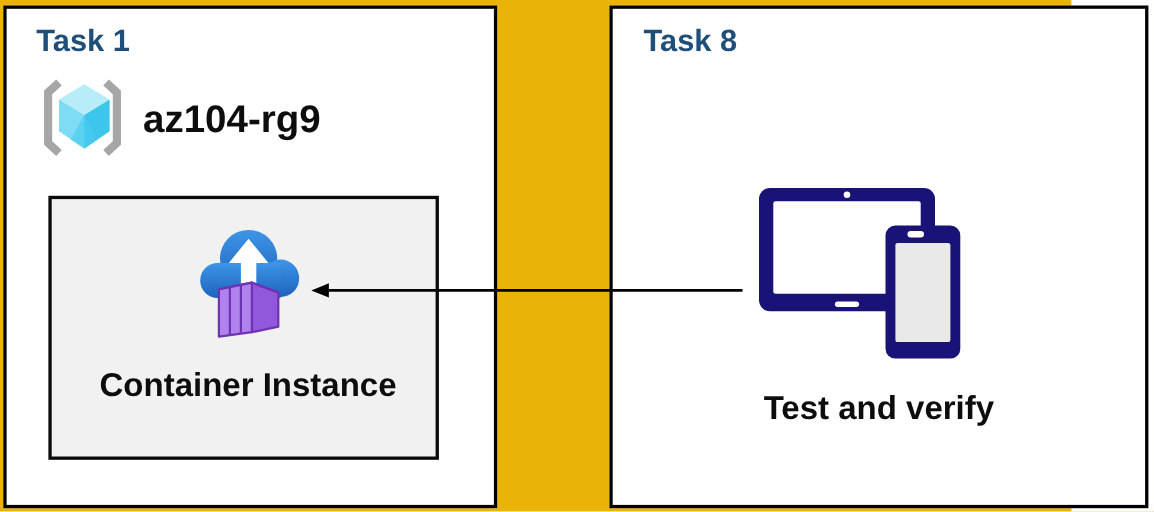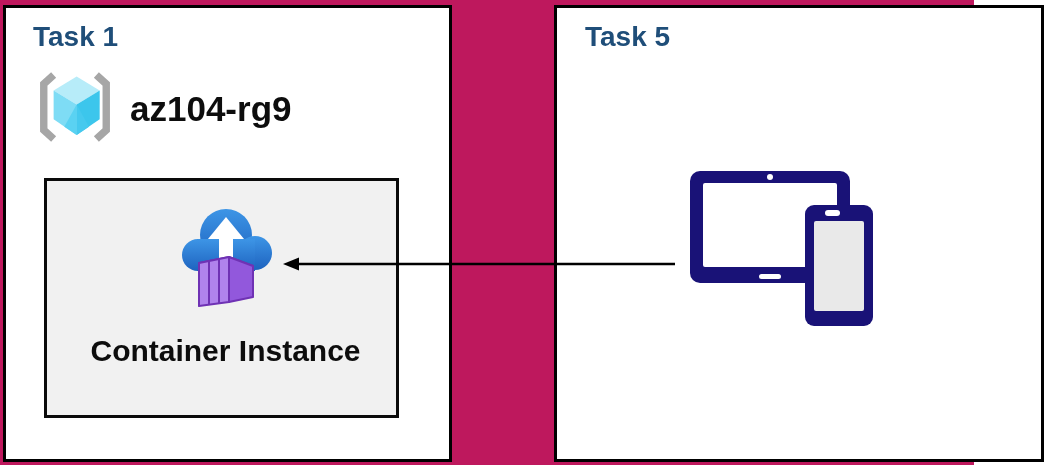--- a/index.html
+++ b/index.html
@@ -5,21 +5,21 @@
   :root{
     --header_blue:#1f4e79; --navy_device:#191277; --box_border:#000000;
     --container_box_bg:#f1f1f1; --cloud_blue_top:#3d95e6; --cloud_blue_bottom:#1e63bf;
     --purple_front:#b083ec; --purple_side:#9258dc; --purple_top:#c9a6f4; --purple_outline:#6f32b4;
     --cube_top:#b7ecf9; --cube_left:#7edcf5; --cube_right:#3cc6ec; --cube_mid:#5ad2f2; --cube_mid2:#46c9ee;
     --bracket_gray:#a6a6a6; --arrow_black:#000000; --text_black:#0d0d0d;
   }
   *{margin:0;padding:0;box-sizing:border-box;}
   html,body{width:1049px;height:465px;background:#ffffff;overflow:hidden;
     font-family:"Liberation Sans","DejaVu Sans",sans-serif;}
-  .stage{position:relative;width:974px;height:465px;background:#be185d;}
+  .stage{position:relative;width:974px;height:465px;background:#eab308;}
   .task-box{position:absolute;border:3px solid var(--box_border);background:#fff;}
   #task1-box{left:3px;top:5px;width:449px;height:457px;}
   #task2-box{left:554px;top:5px;width:490px;height:457px;}
   .task-title{position:absolute;font-weight:bold;font-size:28px;color:var(--header_blue);letter-spacing:0;}
   #task1-title{left:27px;top:13px;}
   #task2-title{left:28px;top:13px;}
   .rg-icon{position:absolute;left:27px;top:62px;width:84px;height:74px;}
   .rg-label{position:absolute;left:124px;top:81px;font-weight:bold;font-size:35px;color:var(--text_black);}
   .ci-box{position:absolute;left:38px;top:170px;width:355px;height:240px;
     background:var(--container_box_bg);border:3px solid #0a0a0a;}
@@ -85,34 +85,35 @@
           <polygon points="20,60 50,54 50,99 20,103" fill="#b083ec"></polygon>
           <line x1="30" y1="58" x2="30" y2="101.5"></line>
           <line x1="40" y1="56" x2="40" y2="100.5"></line>
         </g>
       </svg>
       <div class="ci-label">Container Instance</div>
     </div>
   </div>
 
   <div class="task-box" id="task2-box">
-    <div class="task-title" id="task2-title">Task 5</div>
+    <div class="task-title" id="task2-title">Task 8</div>
 
     <div>
       <div class="tablet">
         <div class="tablet-camera"></div>
         <div class="tablet-screen"></div>
         <div class="tablet-homebar"></div>
       </div>
       <div class="phone">
         <div class="phone-speaker"></div>
         <div class="phone-screen"></div>
       </div>
     </div>
 
+    <div class="devices-label">Test and verify</div>
   </div>
 
   <svg class="connector" viewBox="0 0 400 20">
     <line x1="16" y1="10" x2="395" y2="10" stroke="#000000" stroke-width="2.5"></line>
     <polygon points="3,10 19,3.5 19,16.5" fill="#000000"></polygon>
   </svg>
 
 </div>
 
 </body></html>

